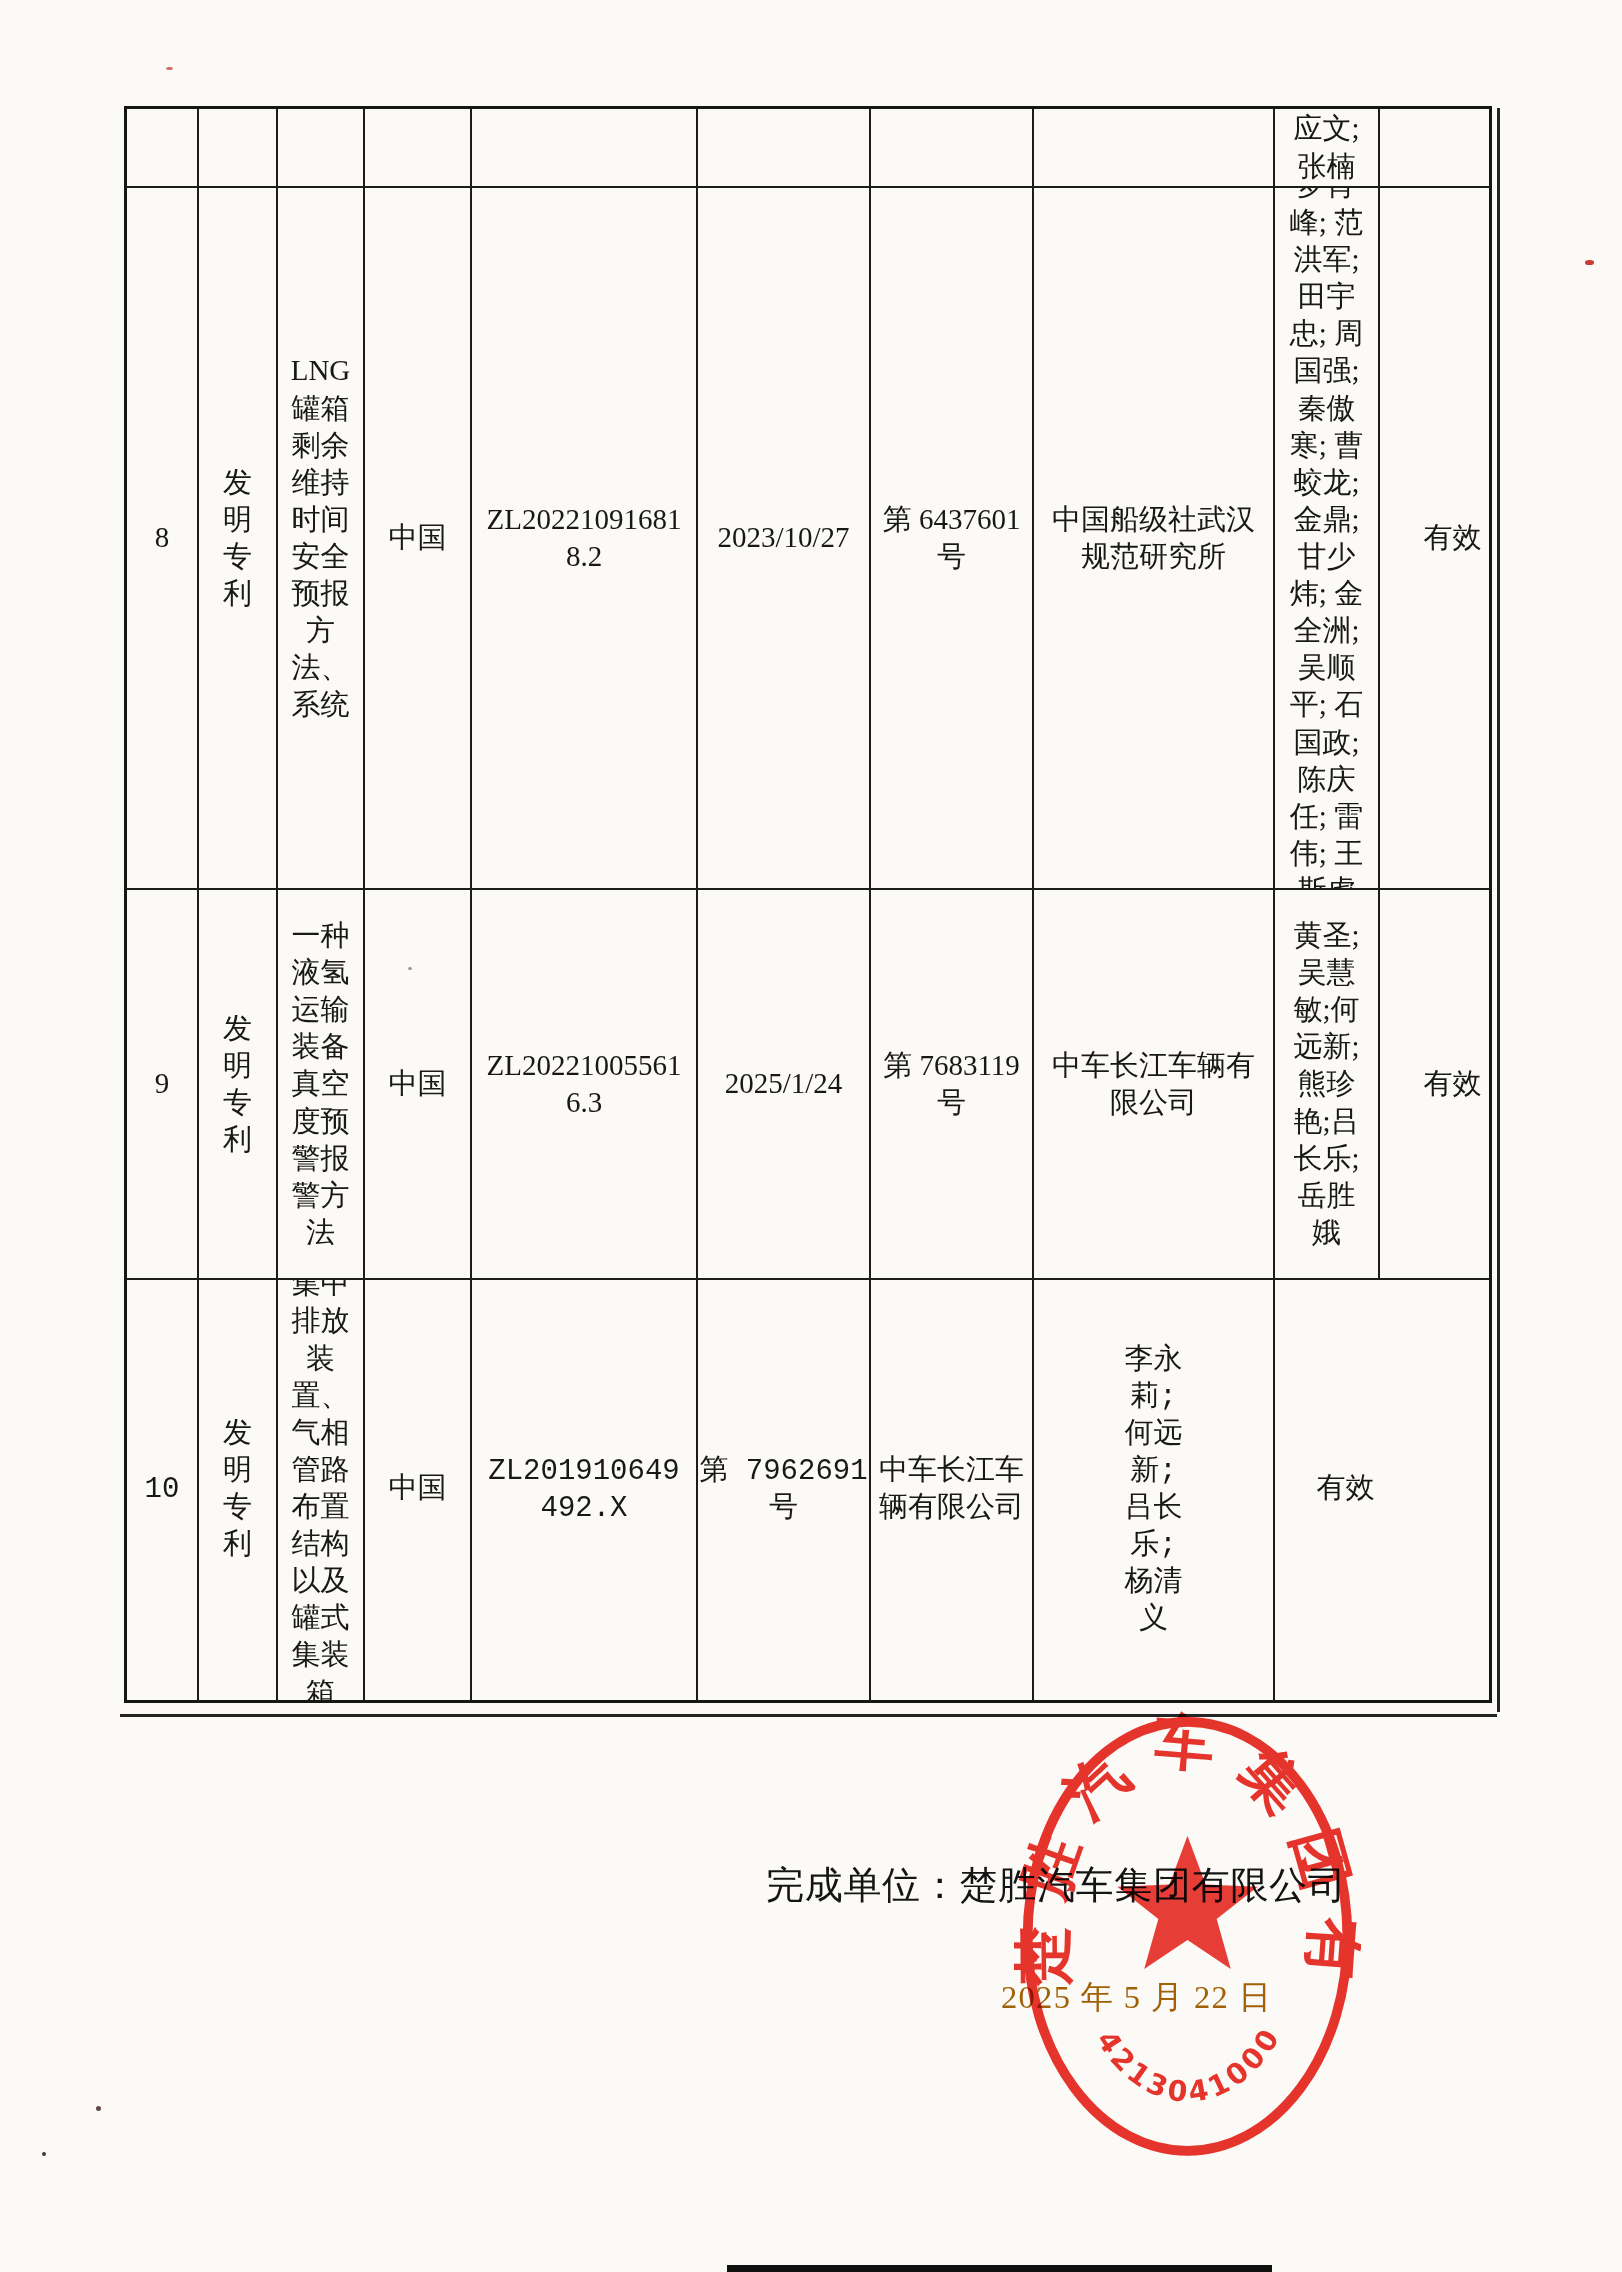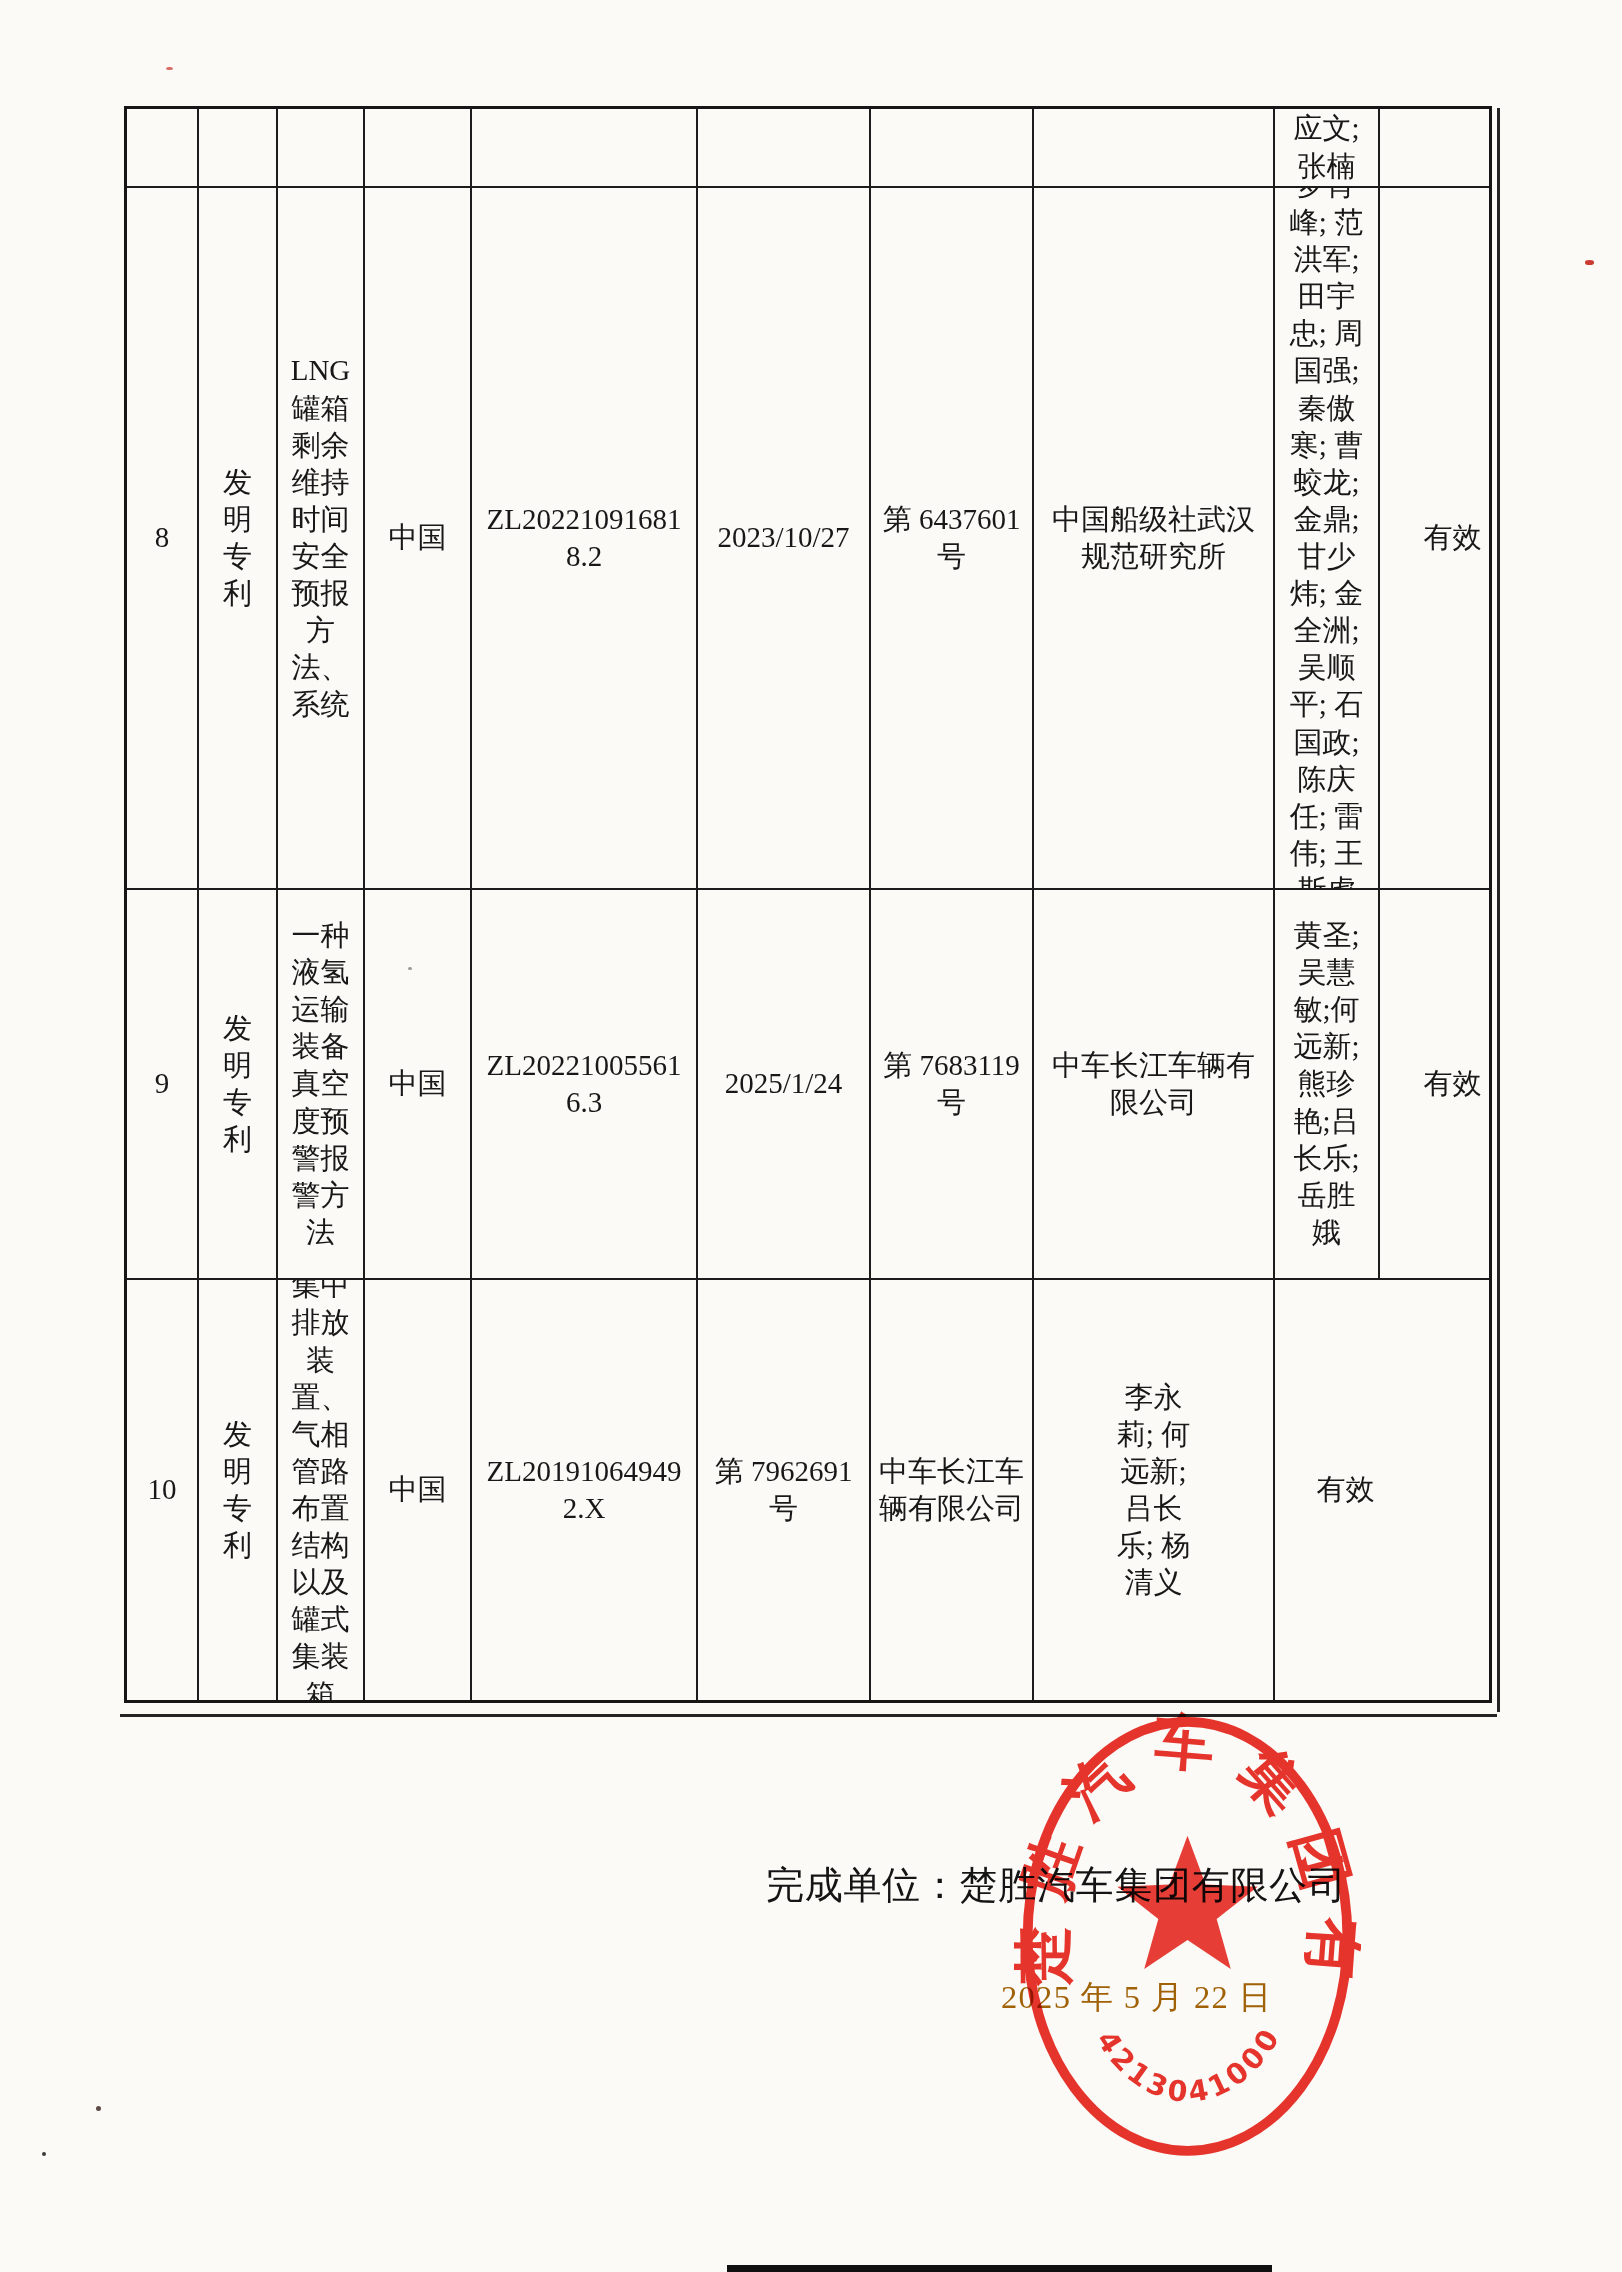--- a/index.html
+++ b/index.html
@@ -24,21 +24,21 @@
   .cell{
     border-right:2px solid #1c1c1c;
     border-bottom:2px solid #1c1c1c;
     display:flex;align-items:center;justify-content:center;
     text-align:center;
     font-size:29px;line-height:1.28;
     box-sizing:border-box;
     overflow:hidden;
   }
   .cell.last-col{border-right:none;padding-left:36px;}
-  .cell.last-row{border-bottom:none;}
+  .cell.last-row{border-bottom:none;font-family:Liberation Mono, monospace;}
   .w-type{width:32.5px;word-break:break-all;}
   .w-name{width:66px;word-break:break-word;}
   .w-patno{width:203px;word-break:break-all;}
   .w-date{width:163px;}
   .w-cert{width:170px;word-break:keep-all;}
   .w-org{width:209px;word-break:break-word;}
   .w-inv{width:82px;word-break:break-word;}
   
   .dbl-bottom{position:absolute;left:120px;top:1714px;width:1377px;height:2.6px;background:#242424;}
   .dbl-right{position:absolute;left:1497px;top:108px;width:2.6px;height:1604px;background:#242424;}

